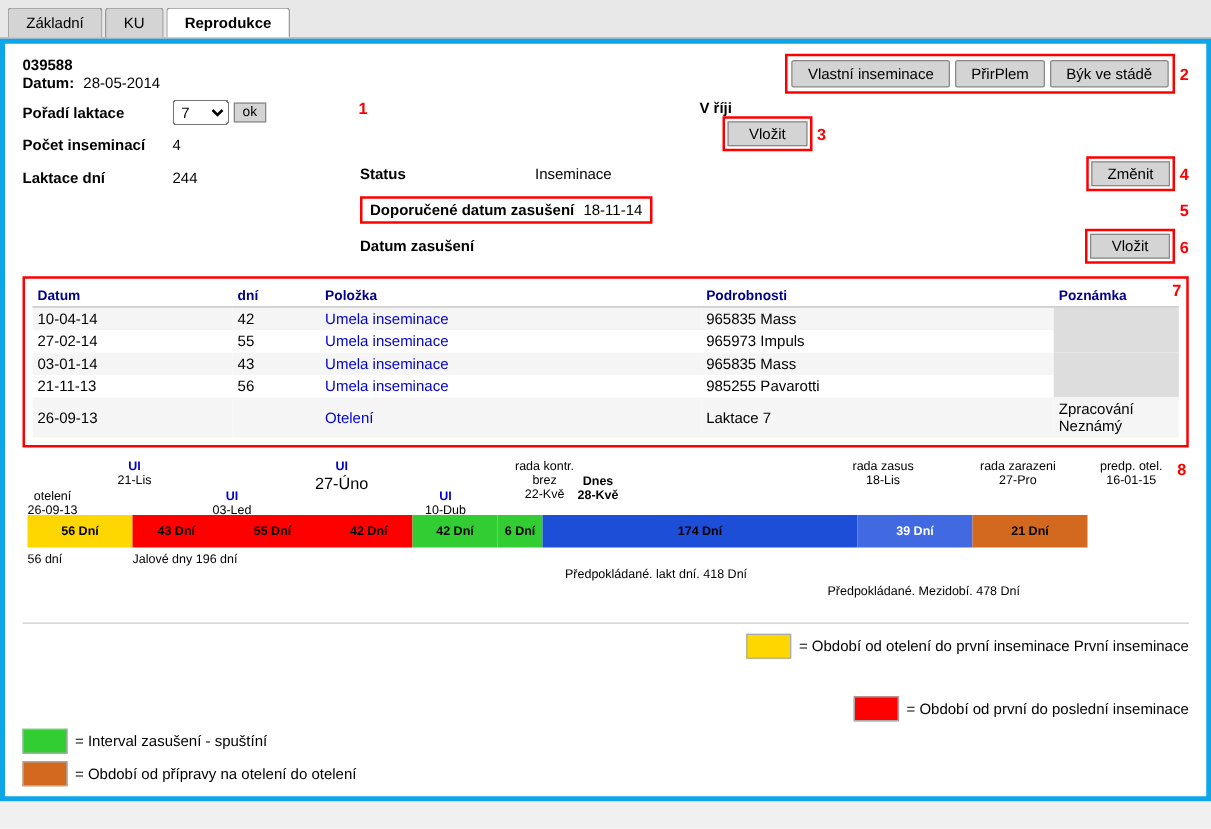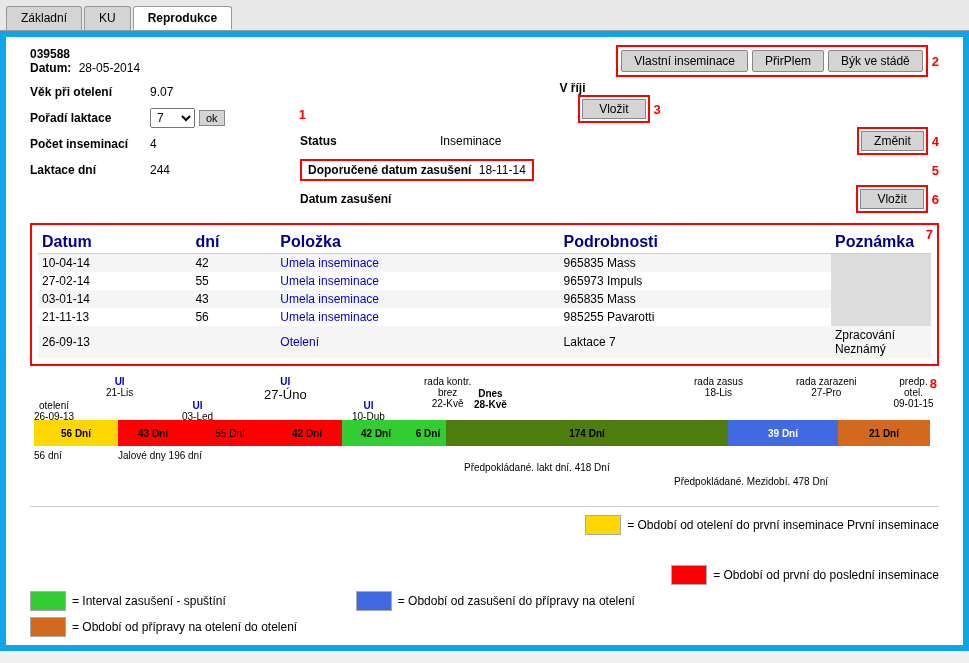--- a/index.html
+++ b/index.html
@@ -27,22 +27,22 @@
       font-size: 12px;
       border-radius: 3px 3px 0 0;
     }
     .tab.active {
       background: #fff;
       border-bottom: 1px solid #fff;
       font-weight: bold;
     }
     .main-content {
       background: #fff;
-      padding: 8px 24px;
-      border: 6px solid #0ea5e9;
+      padding: 8px 14px;
+      border: 4px solid #0ea5e9;
       margin: 0;
     }
     .btn {
       padding: 3px 12px;
       background: #d4d4d4;
       border: 1px solid #888;
       cursor: pointer;
       font-size: 12px;
       border-radius: 2px;
     }
@@ -103,21 +103,21 @@
       color: red;
       font-weight: bold;
       font-size: 13px;
     }
     table.data-table {
       width: 100%;
       border-collapse: collapse;
     }
     table.data-table th {
       font-weight: bold;
-      font-size: 16px;
+      font-size: 11px;
       text-align: left;
       padding: 2px 4px;
       border-bottom: 1px solid #ccc;
       color: #00008B;
     }
     table.data-table td {
       font-size: 12px;
       padding: 2px 4px;
     }
     table.data-table tr:nth-child(odd) td {
@@ -152,24 +152,20 @@
       <button class="btn">Vlastní inseminace</button>
       <button class="btn">PřirPlem</button>
       <button class="btn">Býk ve stádě</button>
     </div>
     <span style="color:red;font-weight:bold;font-size:13px;margin-left:4px;">2</span>
   </div>
 
   <div style="display:flex; gap:10px; margin-top:4px;">
 
     <div style="flex:0 0 260px;">
-      <div class="form-row">
-        <span class="form-label">Věk při otelení</span>
-        <span class="form-value">9.07</span>
-      </div>
       <div class="form-row" style="position:relative;">
         <span class="form-label">Pořadí laktace</span>
         <select class="select-small">
           <option>7</option>
           <option>1</option>
           <option>2</option>
           <option>3</option>
           <option>4</option>
           <option>5</option>
           <option>6</option>
@@ -331,33 +327,33 @@
         <div style="font-size:10px;">18-Lis</div>
       </div>
 
       <div style="position:absolute;left:762px;top:0;text-align:center;">
         <div style="font-size:10px;">rada zarazeni</div>
         <div style="font-size:10px;">27-Pro</div>
       </div>
 
       <div style="position:absolute;left:858px;top:0;text-align:center;">
         <div style="font-size:10px;">predp. otel.</div>
-        <div style="font-size:10px;">09-01-15</div>
+        <div style="font-size:10px;">16-01-15</div>
       </div>
     </div>
 
     <div style="display:flex; width:940px; height:26px;">
       <div style="background:#FFD700;width:84px;display:flex;align-items:center;justify-content:center;font-size:10px;font-weight:bold;">56 Dní</div>
       <div style="background:#FF0000;width:70px;display:flex;align-items:center;justify-content:center;font-size:10px;font-weight:bold;">43 Dní</div>
-      <div style="background:#FF0000;width:84px;display:flex;align-items:center;justify-content:center;font-size:10px;font-weight:normal;">55 Dní</div>
+      <div style="background:#FF0000;width:84px;display:flex;align-items:center;justify-content:center;font-size:10px;font-weight:bold;">55 Dní</div>
       <div style="background:#FF0000;width:70px;display:flex;align-items:center;justify-content:center;font-size:10px;font-weight:bold;">42 Dní</div>
       <div style="background:#32CD32;width:68px;display:flex;align-items:center;justify-content:center;font-size:10px;font-weight:bold;">42 Dní</div>
       <div style="background:#32CD32;width:36px;display:flex;align-items:center;justify-content:center;font-size:10px;font-weight:bold;">6 Dní</div>
-      <div style="background:#4d7c0f;width:282px;display:flex;align-items:center;justify-content:center;font-size:10px;font-weight:bold;">174 Dní</div>
-      <div style="background:#4169E1;width:110px;display:flex;align-items:center;justify-content:center;font-size:10px;font-weight:bold;color:#fff;">39 Dní</div>
+      <div style="background:#1d4ed8;width:252px;display:flex;align-items:center;justify-content:center;font-size:10px;font-weight:bold;">174 Dní</div>
+      <div style="background:#4169E1;width:92px;display:flex;align-items:center;justify-content:center;font-size:10px;font-weight:bold;color:#fff;">39 Dní</div>
       <div style="background:#D2691E;width:92px;display:flex;align-items:center;justify-content:center;font-size:10px;font-weight:bold;">21 Dní</div>
     </div>
 
     <div style="position:relative;height:44px;font-size:10px;margin-top:2px;">
       <div style="position:absolute;left:0;top:2px;">56 dní</div>
       <div style="position:absolute;left:84px;top:2px;">Jalové dny 196 dní</div>
       <div style="position:absolute;left:430px;top:14px;">Předpokládané. lakt dní.   418 Dní</div>
       <div style="position:absolute;left:640px;top:28px;">Předpokládané. Mezidobí.   478 Dní</div>
     </div>
   </div>
@@ -371,24 +367,20 @@
       <div style="display:flex;align-items:center;gap:6px;">
         <div style="width:36px;height:20px;background:#FF0000;border:1px solid #aaa;"></div>
         <span>= Období od první do poslední inseminace</span>
       </div>
     </div>
     <div style="display:flex; gap:30px; margin-bottom:6px; align-items:center;">
       <div style="display:flex;align-items:center;gap:6px;">
         <div style="width:36px;height:20px;background:#32CD32;border:1px solid #aaa;"></div>
         <span>= Interval zasušení - spuštíní</span>
       </div>
-      <div style="display:flex;align-items:center;gap:6px;margin-left:100px;">
-        <div style="width:36px;height:20px;background:#4169E1;border:1px solid #aaa;"></div>
-        <span>= Období od zasušení do přípravy na otelení</span>
-      </div>
     </div>
     <div style="display:flex; gap:30px; align-items:center;">
       <div style="display:flex;align-items:center;gap:6px;">
         <div style="width:36px;height:20px;background:#D2691E;border:1px solid #aaa;"></div>
         <span>= Období od přípravy na otelení do otelení</span>
       </div>
     </div>
   </div>
 
 </div>

